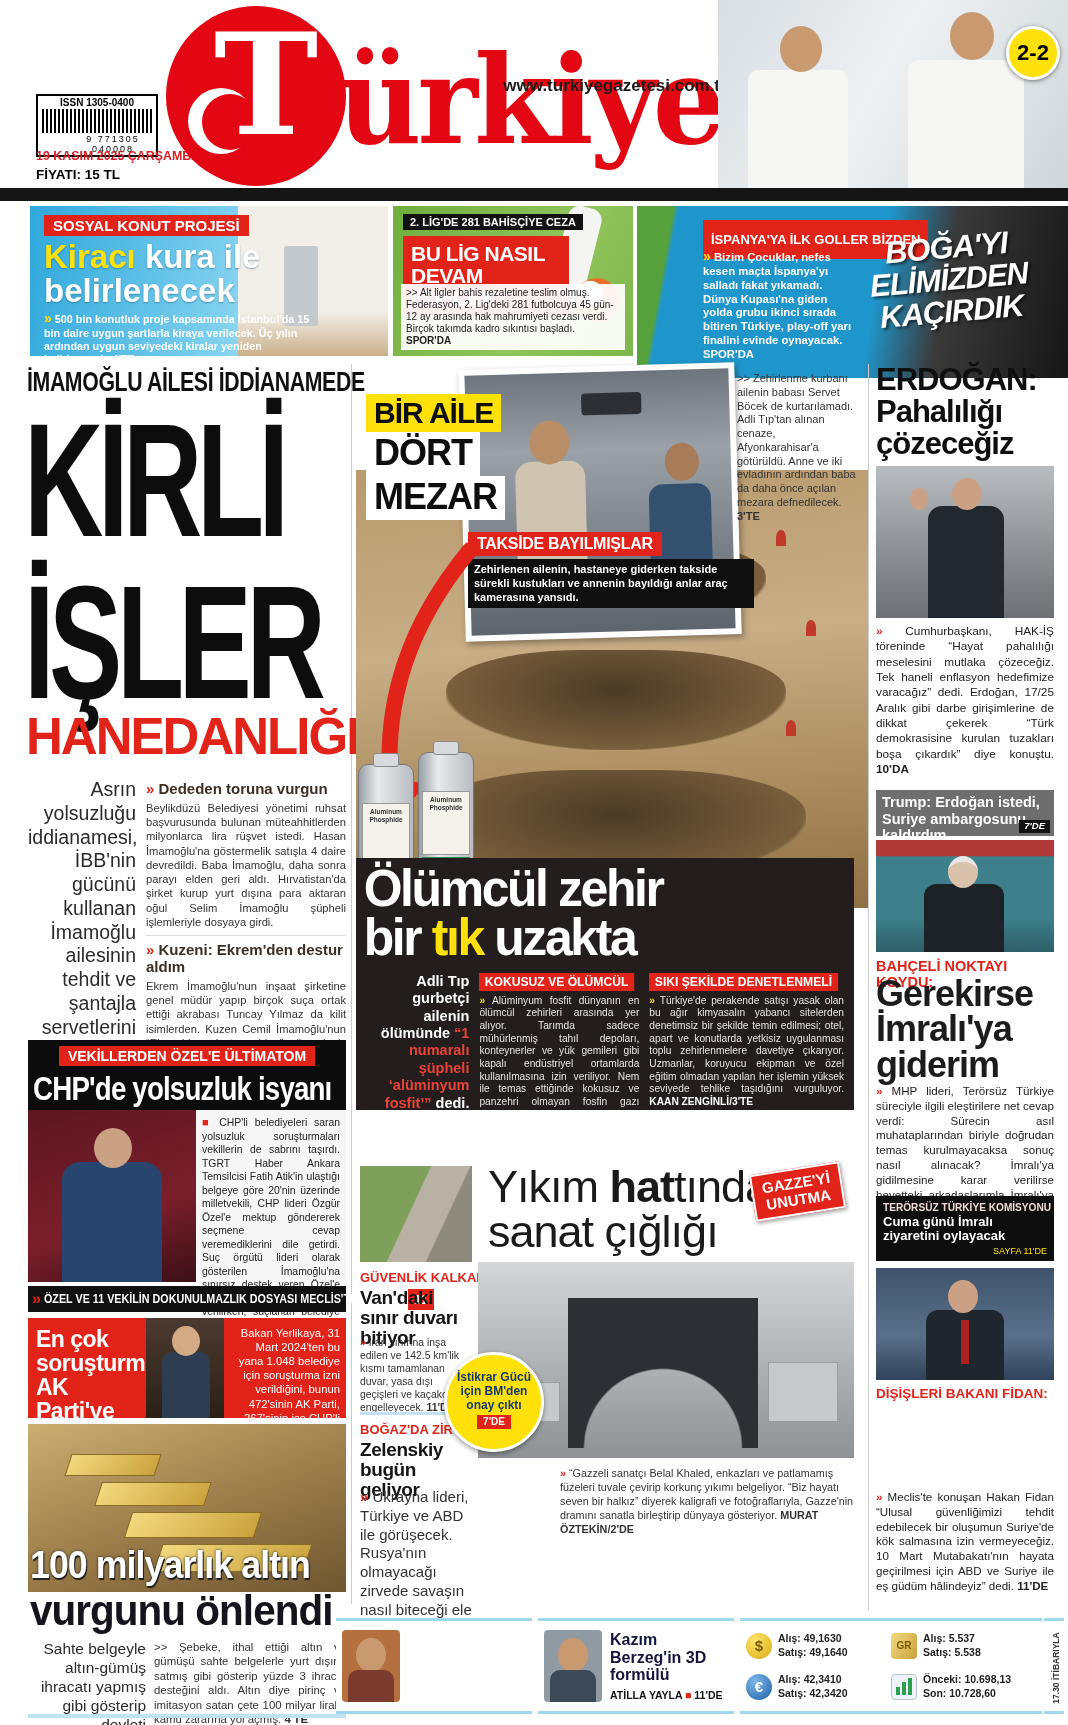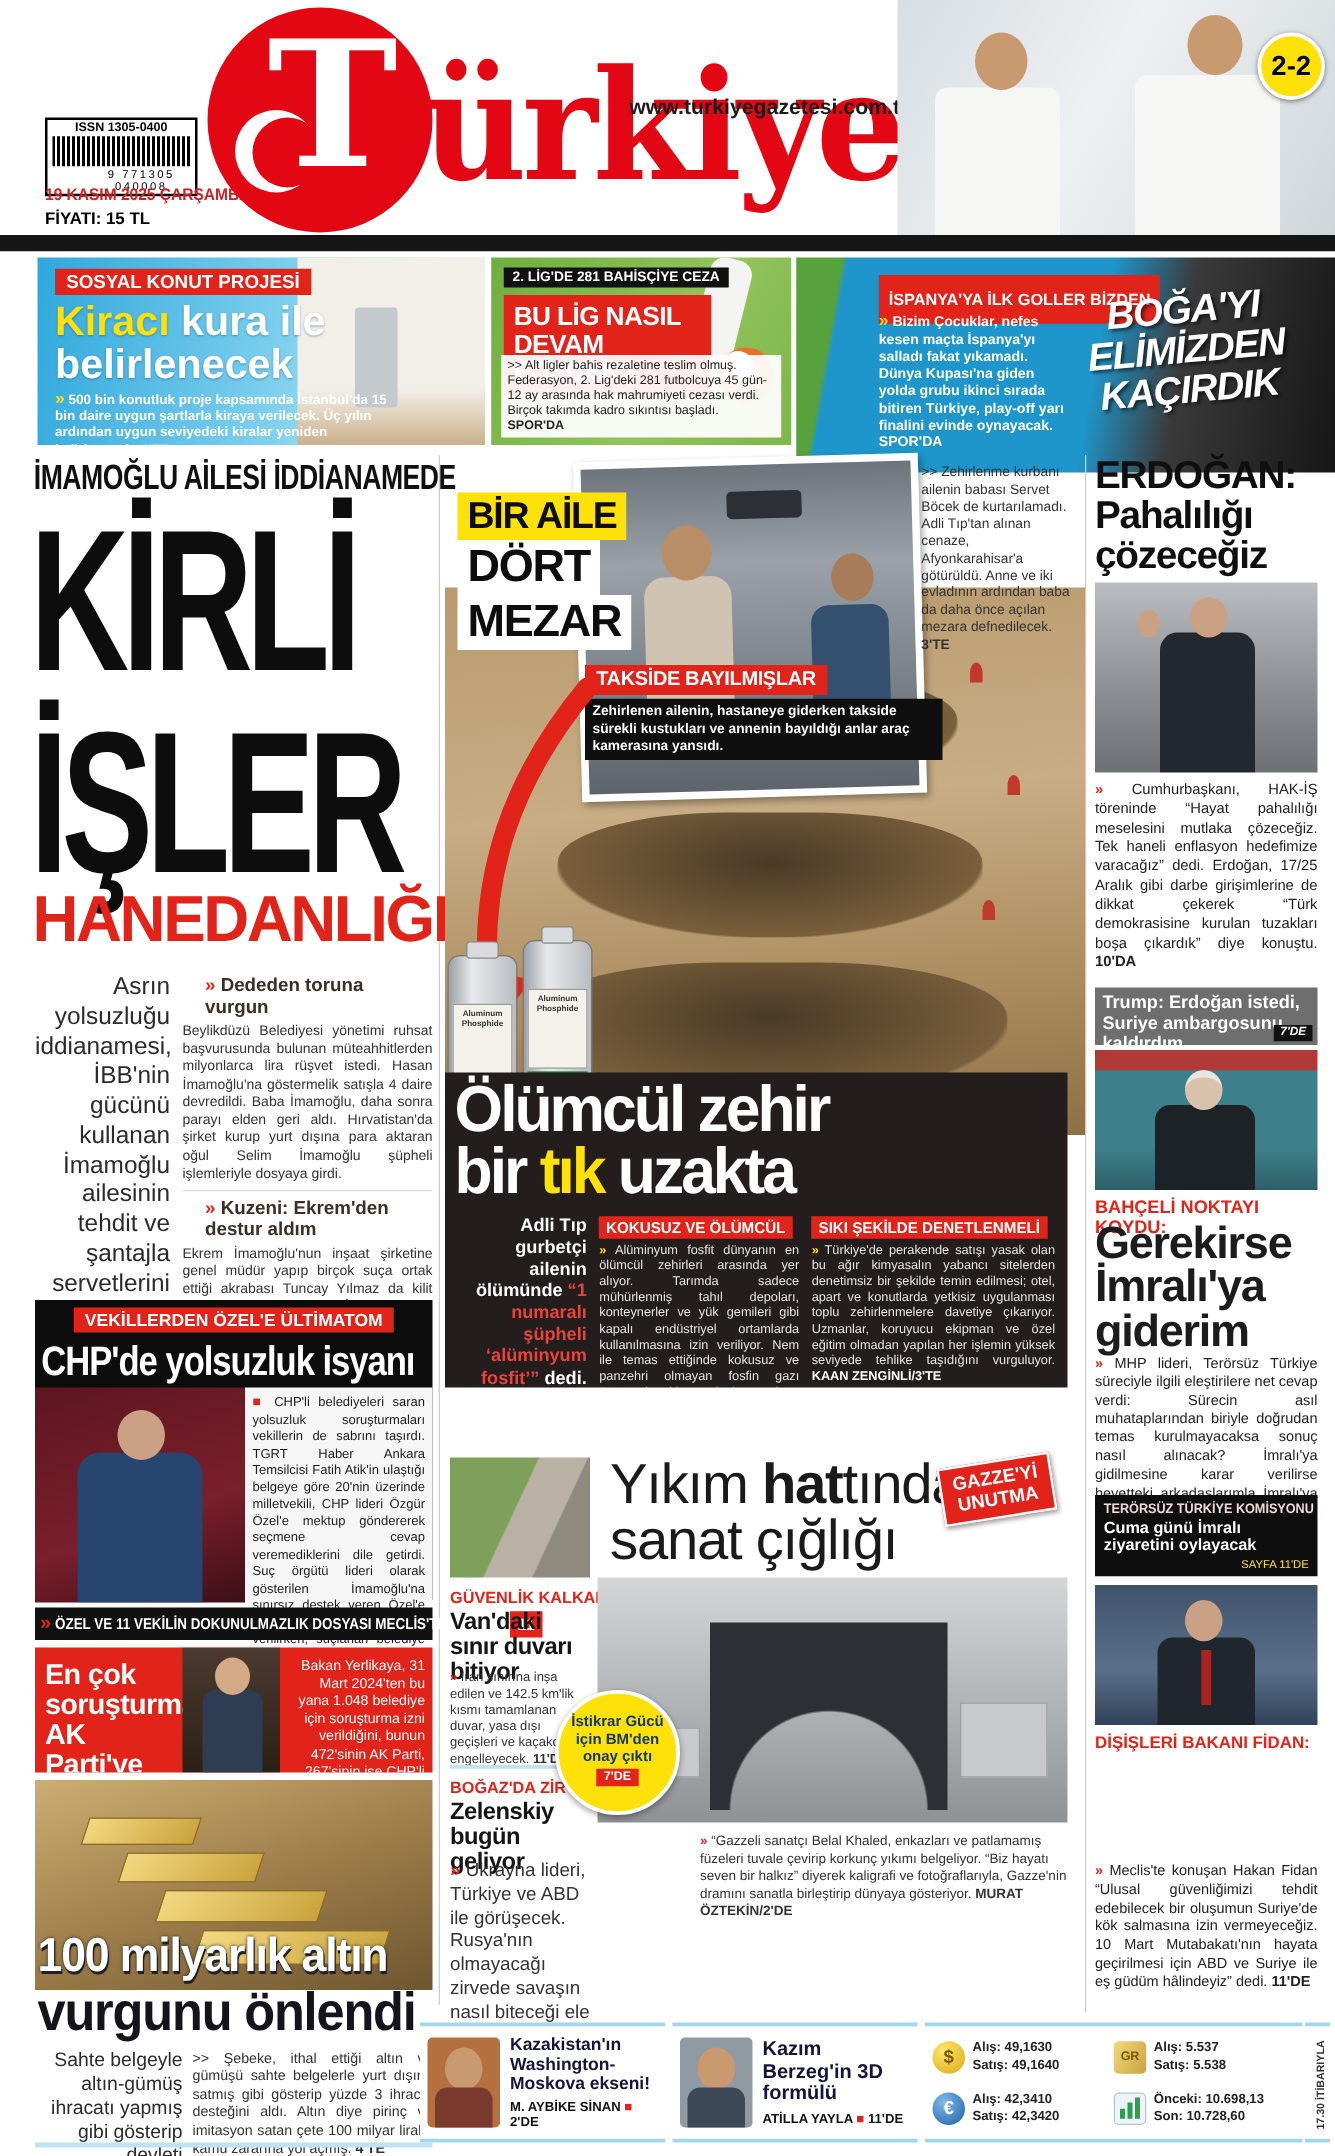--- a/index.html
+++ b/index.html
@@ -59,21 +59,21 @@
   .vline{position:absolute;width:1px;background:#ccc;}
 
   
   #lead-kick{left:27px;top:366px;font-weight:700;font-size:28px;color:#101010;transform:scaleX(.76);transform-origin:left;white-space:nowrap;letter-spacing:-.5px;}
   #lead-t1{left:24px;top:400px;font-weight:700;font-size:122px;line-height:1;letter-spacing:-6px;color:#0d0d0d;transform:scale(.9,1.32);transform-origin:top left;}
   #lead-t2{left:24px;top:562px;font-weight:700;font-size:122px;line-height:1;letter-spacing:-6px;color:#0d0d0d;transform:scale(.9,1.32);transform-origin:top left;}
   #lead-t3{left:26px;top:706px;font-weight:700;font-size:52px;letter-spacing:-2px;color:var(--red);transform:scaleX(.98);transform-origin:left;white-space:nowrap;}
   #lead-cols{left:28px;top:778px;width:318px;display:flex;gap:10px;}
   #lead-cols .deck{width:108px;font-size:19.5px;line-height:1.22;color:#2b2b2b;text-align:right;}
   #lead-cols .sub{flex:1;}
-  #lead-cols h4{font-size:15px;color:#3c2f25;margin:2px 18px 4px;}
+  #lead-cols h4{font-size:15px;color:#3c2f25;margin:2px 0 4px;}
   #lead-cols h4 .bu{color:var(--red);}
   #lead-cols p{font-size:11.2px;line-height:1.27;color:#333;border-bottom:1px solid #ddd;padding-bottom:6px;margin-bottom:5px;}
   #lead-cols p:last-child{border-bottom:none;}
 
   
   #chp{left:28px;top:1040px;width:318px;height:240px;background:#0c0c0c;}
   #chp .kick{display:block;margin:6px auto 0;width:fit-content;font-size:14px;}
   #chp .t{text-align:left;color:#fff;font-weight:700;font-size:33px;white-space:nowrap;transform:scaleX(.84);transform-origin:left;padding:4px 0 2px 6px;letter-spacing:-1px;}
   #chp .row{display:flex;height:172px;}
   #chp .photo{width:168px;height:100%;background:linear-gradient(160deg,#5d1620,#7a1f2b 60%,#3c0f16);position:relative;overflow:hidden;}
@@ -430,24 +430,20 @@
       <div class="fhead"></div>
     </div>
   <div class="abs" id="fid-kick">DİŞİŞLERİ BAKANI FİDAN:</div>
   <div class="abs jtext" id="fid-body"><span class="redbu">»</span><span> Meclis'te konuşan Hakan Fidan “Ulusal güvenliğimizi tehdit edebilecek bir oluşumun Suriye'de kök salmasına izin vermeyeceğiz. 10 Mart Mutabakatı'nın hayata geçirilmesi için ABD ve Suriye ile eş güdüm hâlindeyiz” dedi. </span><b>11'DE</b></div>
 
   <div class="colbox" style="left:336px;width:196px;">
     <div class="pp" style="background:#b4703e;">
         <div class="phead"></div>
         <div class="pbody" style="background:#7a3b2e;"></div>
       </div>
-    <div class="tt">
-      <div class="title">Kazakistan'ın Washington-Moskova ekseni!</div>
-      <div class="auth"><span>M. AYBİKE SİNAN</span> <span class="sq">■</span> <span>2'DE</span></div>
-    </div>
   </div>
   <div class="colbox" style="left:538px;width:196px;">
     <div class="pp" style="background:#8f9aa3;">
         <div class="phead"></div>
         <div class="pbody" style="background:#3c4a58;"></div>
       </div>
     <div class="tt">
       <div class="title" style="font-size:16px;">Kazım Berzeg'in 3D formülü</div>
       <div class="auth"><span>ATİLLA YAYLA</span> <span class="sq">■</span> <span>11'DE</span></div>
     </div>

